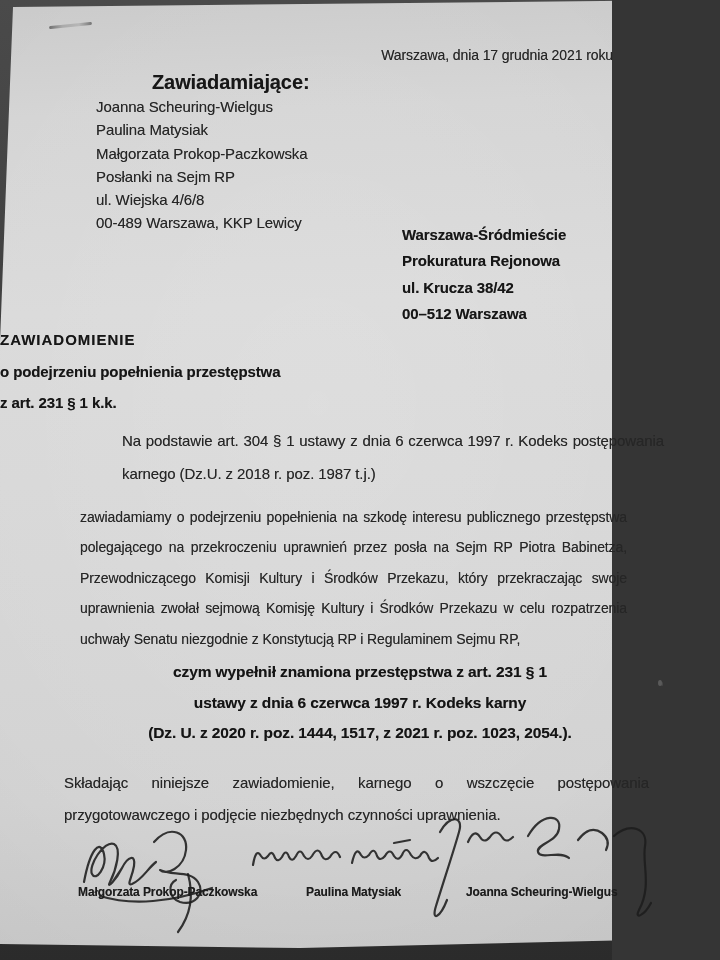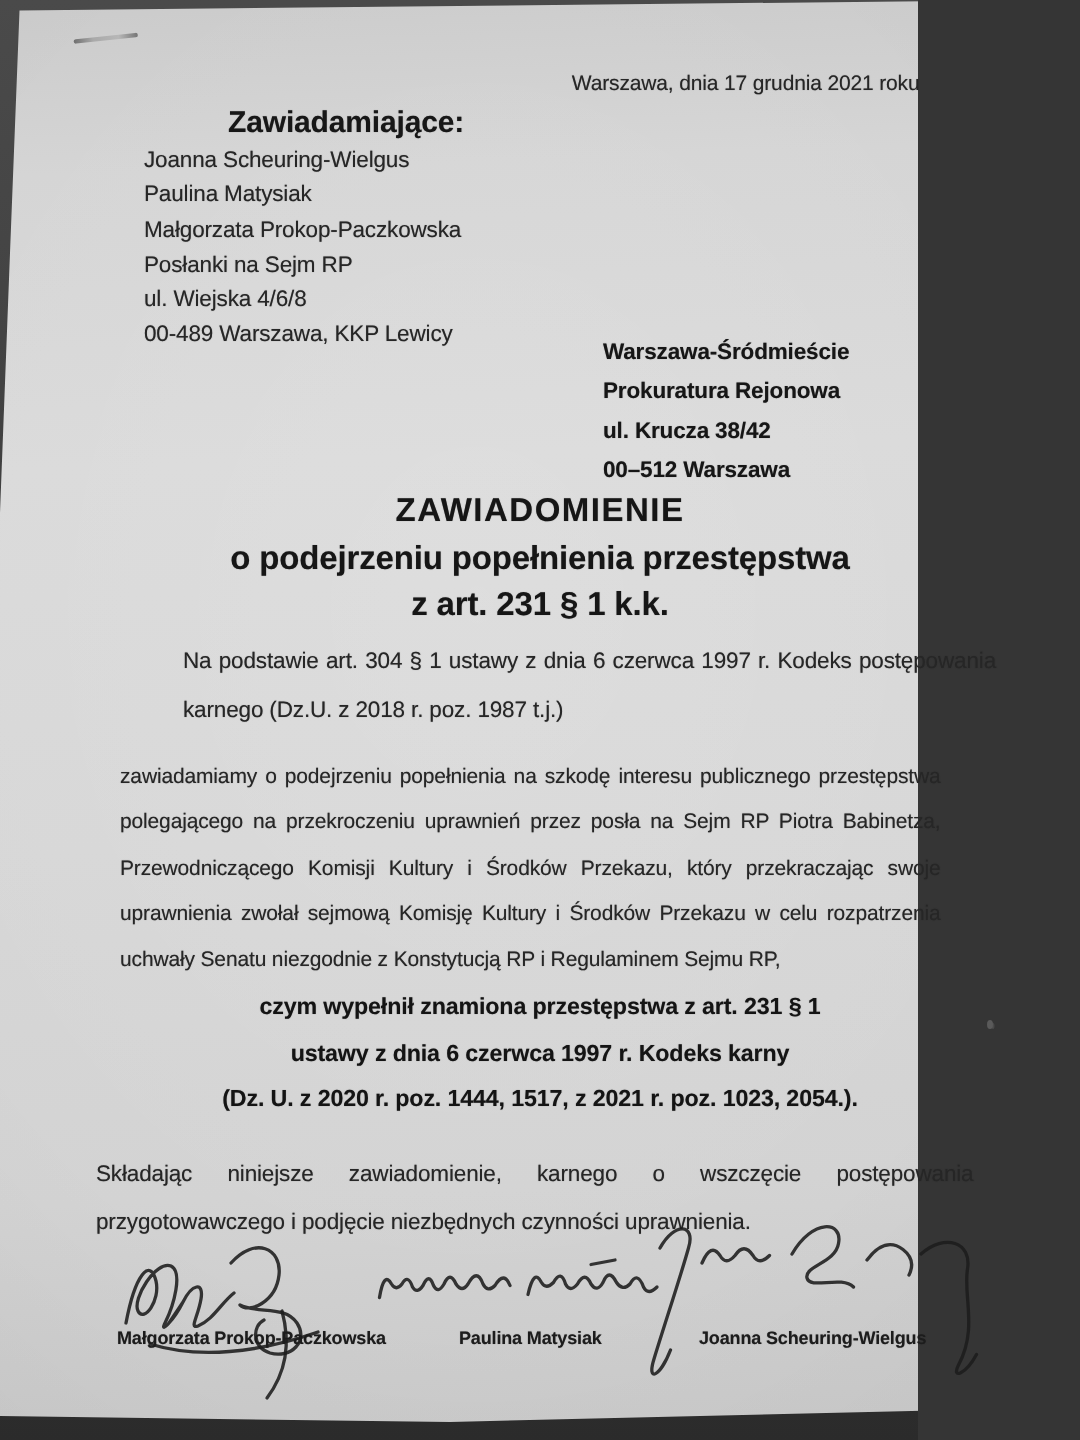--- a/index.html
+++ b/index.html
@@ -28,22 +28,22 @@
     text-shadow:0 0 0.6px rgba(40,40,40,0.5);}
   .content div{position:absolute;}
 
   .date{left:0;top:47px;width:613px;text-align:right;font-size:14px;}
   .notif-head{left:109px;top:71px;font-size:20px;font-weight:bold;color:#171717;margin-left:43px;}
   .notifiers{left:96px;top:95px;font-size:15px;line-height:23.3px;width:320px;}
   .notifiers div{position:static;}
   .recipient{left:402px;top:222px;font-size:15px;line-height:26.4px;font-weight:bold;color:#161616;width:300px;}
   .recipient div{position:static;}
 
-  .title{left:0;top:324px;width:720px;text-align:center;font-weight:bold;color:#161616;
-    font-size:22px;line-height:31.5px;}
+  .title{left:0;top:324px;width:720px;font-weight:bold;color:#161616;
+    font-size:15px;line-height:31.5px;}
   .title div{position:static;}
   .title .caps{letter-spacing:1px;}
 
   .para div{position:static;text-align:justify;text-align-last:justify;}
   .para div.ll{text-align-last:left;}
   .para1{left:78px;top:424px;width:542px;font-size:15px;line-height:33px;margin-left:44px;}
   .para2{left:80px;top:502px;width:547px;font-size:14px;line-height:30.4px;}
   .para3{left:64px;top:767px;width:585px;font-size:15px;line-height:31.5px;}
 
   .emph{left:3px;top:657px;width:714px;text-align:center;font-weight:bold;color:#141414;

